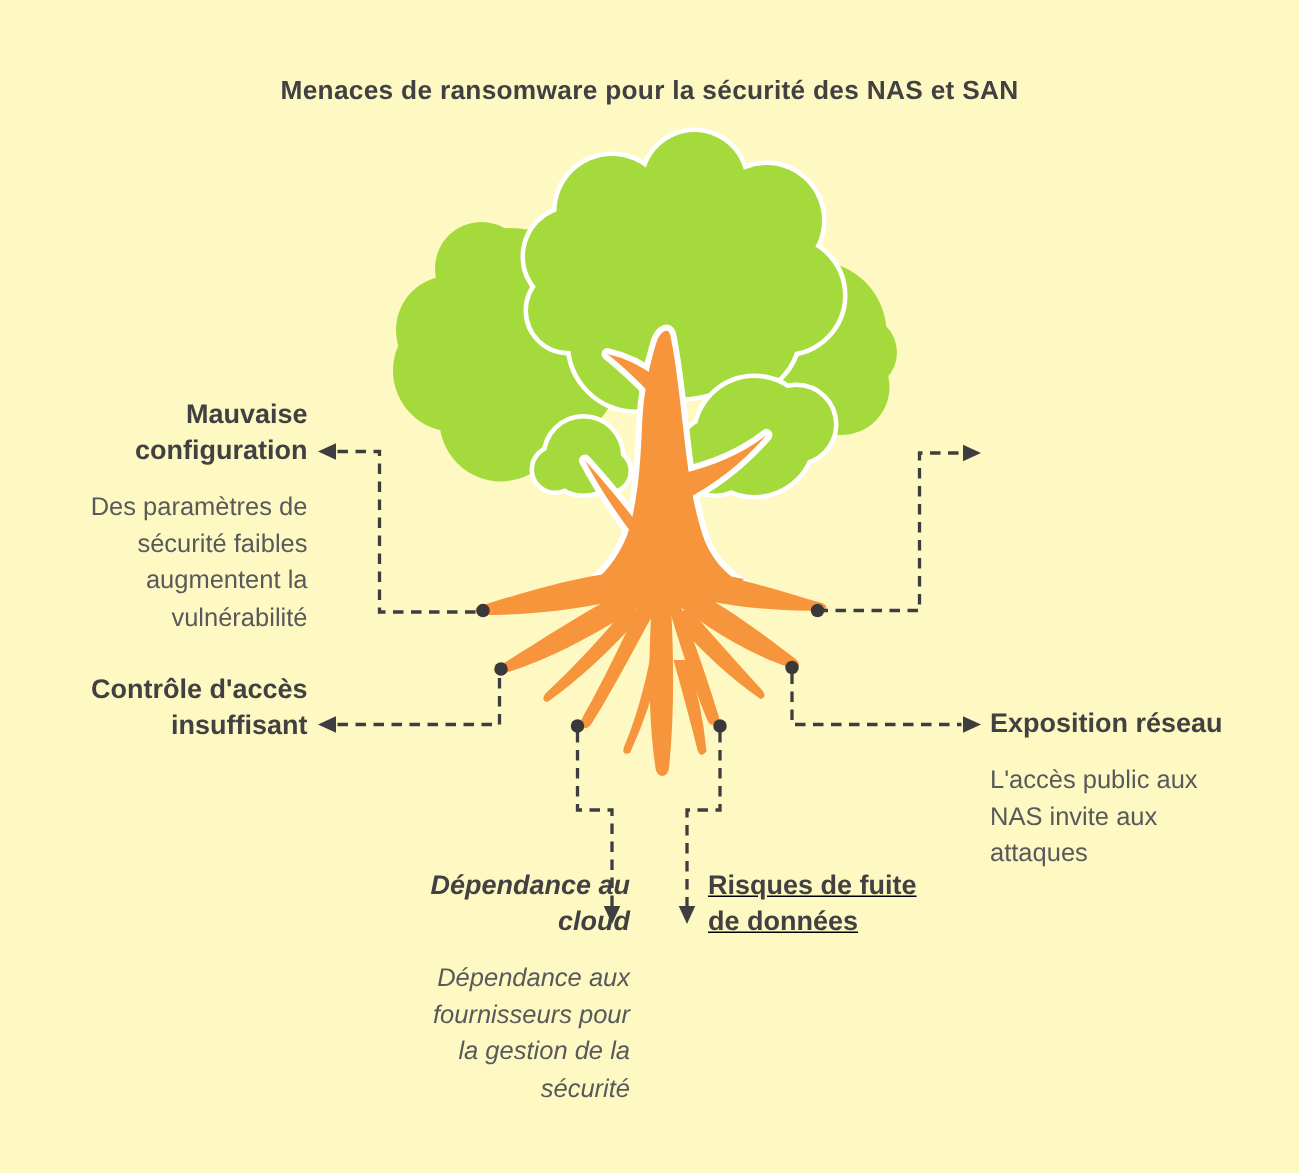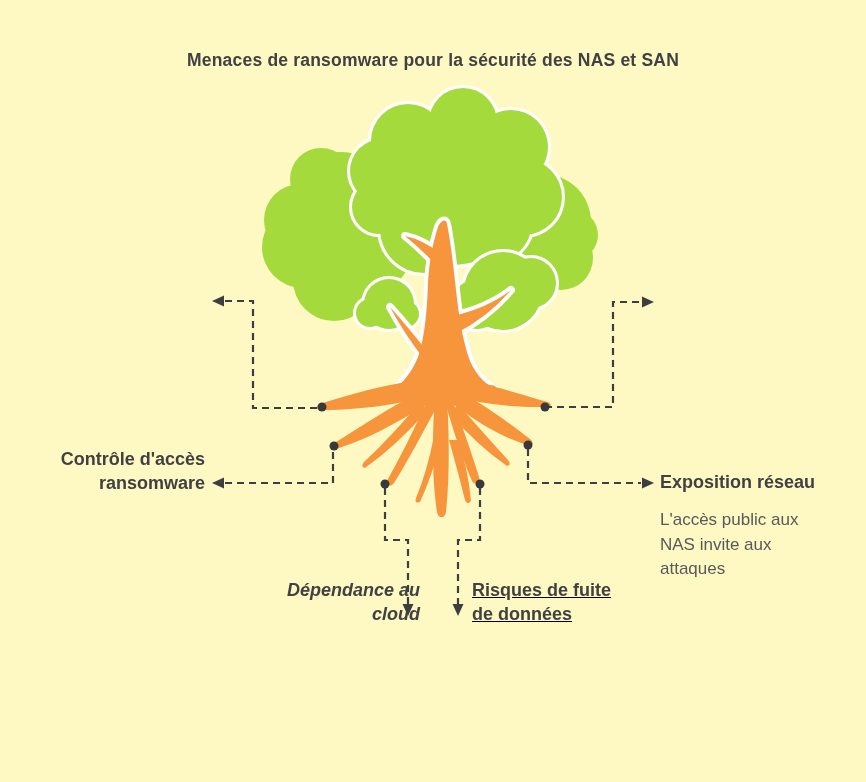--- a/index.html
+++ b/index.html
@@ -164,37 +164,49 @@
     <g fill="#39393B">
       <circle cx="322" cy="407" r="4.5"></circle>
       <circle cx="334" cy="446" r="4.5"></circle>
       <circle cx="545" cy="407" r="4.5"></circle>
       <circle cx="528" cy="445" r="4.5"></circle>
       <circle cx="385" cy="484" r="4.5"></circle>
       <circle cx="480" cy="484" r="4.5"></circle>
     </g>
   </svg>
 
+  <div class="threat t-top-left align-r">
+    <h3>Mauvaise
+configuration</h3>
+    <p>Des paramètres de
+sécurité faibles
+augmentent la
+vulnérabilité</p>
+  </div>
 
   <div class="threat t-mid-left align-r">
     <h3>Contrôle d'accès
-ransomware</h3>
+insuffisant</h3>
   </div>
 
 
   <div class="threat t-mid-right align-l">
     <h3>Exposition réseau</h3>
     <p>L'accès public aux
 NAS invite aux
 attaques</p>
   </div>
 
   <div class="threat t-bottom-left align-r">
     <h3>Dépendance au
 cloud</h3>
+    <p>Dépendance aux
+fournisseurs pour
+la gestion de la
+sécurité</p>
   </div>
 
   <div class="threat t-bottom-right align-l">
     <h3>Risques de fuite
 de données</h3>
   </div>
 
 </div>
 
 </body></html>

